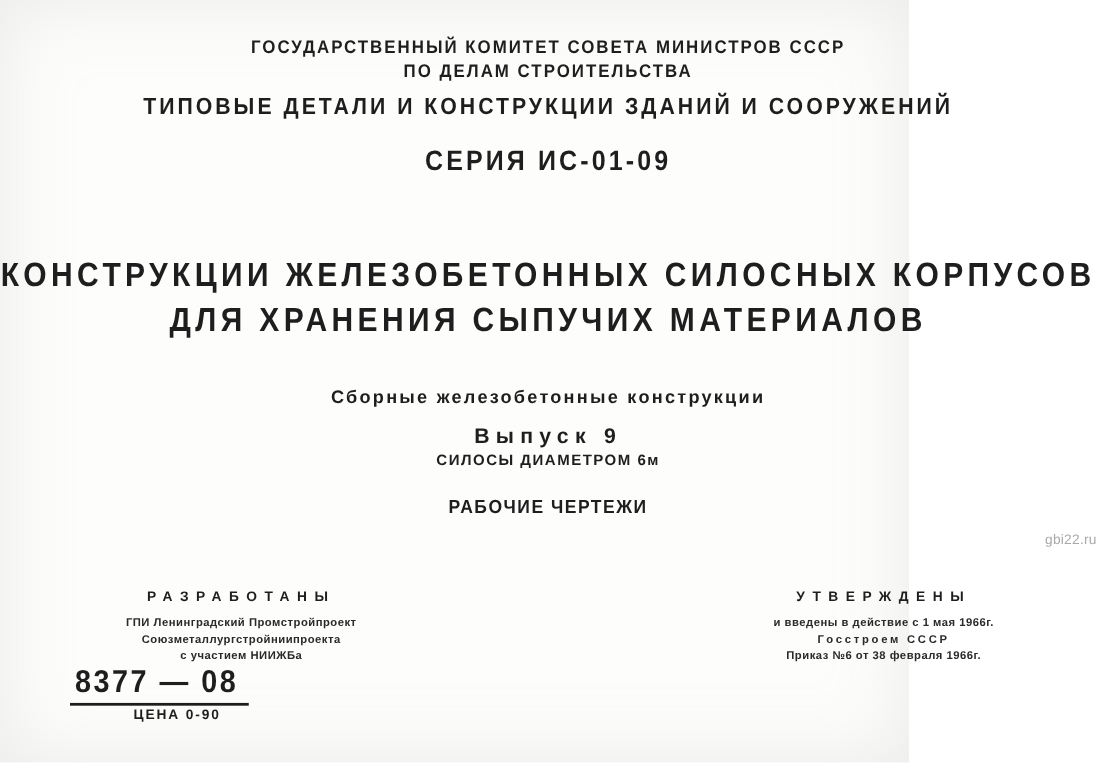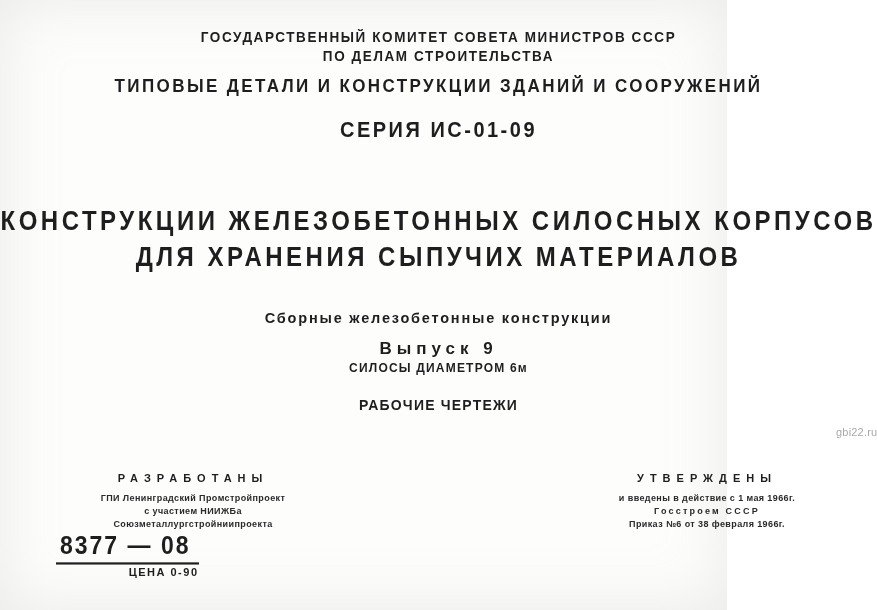--- a/index.html
+++ b/index.html
@@ -122,21 +122,21 @@
     line-height: 13px;
     color: #2a2a2a;
   }
   .side-line.spaced {
     letter-spacing: 2.2px;
   }
   .footer-block {
     position: absolute;
     left: 56px;
     top: 532px;
-    text-align: right;
+    text-align: center;
   }
   .doc-number {
     display: inline-block;
     font-size: 23px;
     font-weight: bold;
     letter-spacing: 2px;
     border-bottom: 2.5px solid #1e1e1e;
     padding: 0 8px 2px 4px;
     transform: scaleY(1.1);
   }
@@ -173,22 +173,22 @@
   </div>
 
   <div class="center-col album-subtitle">Сборные железобетонные конструкции</div>
   <div class="center-col issue-label">Выпуск 9</div>
   <div class="center-col issue-subtitle">СИЛОСЫ ДИАМЕТРОМ 6м</div>
   <div class="center-col doc-type">РАБОЧИЕ ЧЕРТЕЖИ</div>
 
   <div class="side-block developed-block">
     <div class="side-heading">РАЗРАБОТАНЫ</div>
     <span class="side-line">ГПИ Ленинградский Промстройпроект</span>
+    <span class="side-line">Союзметаллургстройниипроекта</span>
     <span class="side-line">с участием НИИЖБа</span>
-    <span class="side-line">Союзметаллургстройниипроекта</span>
   </div>
 
   <div class="side-block approved-block">
     <div class="side-heading">УТВЕРЖДЕНЫ</div>
     <span class="side-line">и введены в действие с 1 мая 1966г.</span>
     <span class="side-line spaced">Госстроем СССР</span>
     <span class="side-line">Приказ №6 от 38 февраля 1966г.</span>
   </div>
 
   <div class="footer-block">

